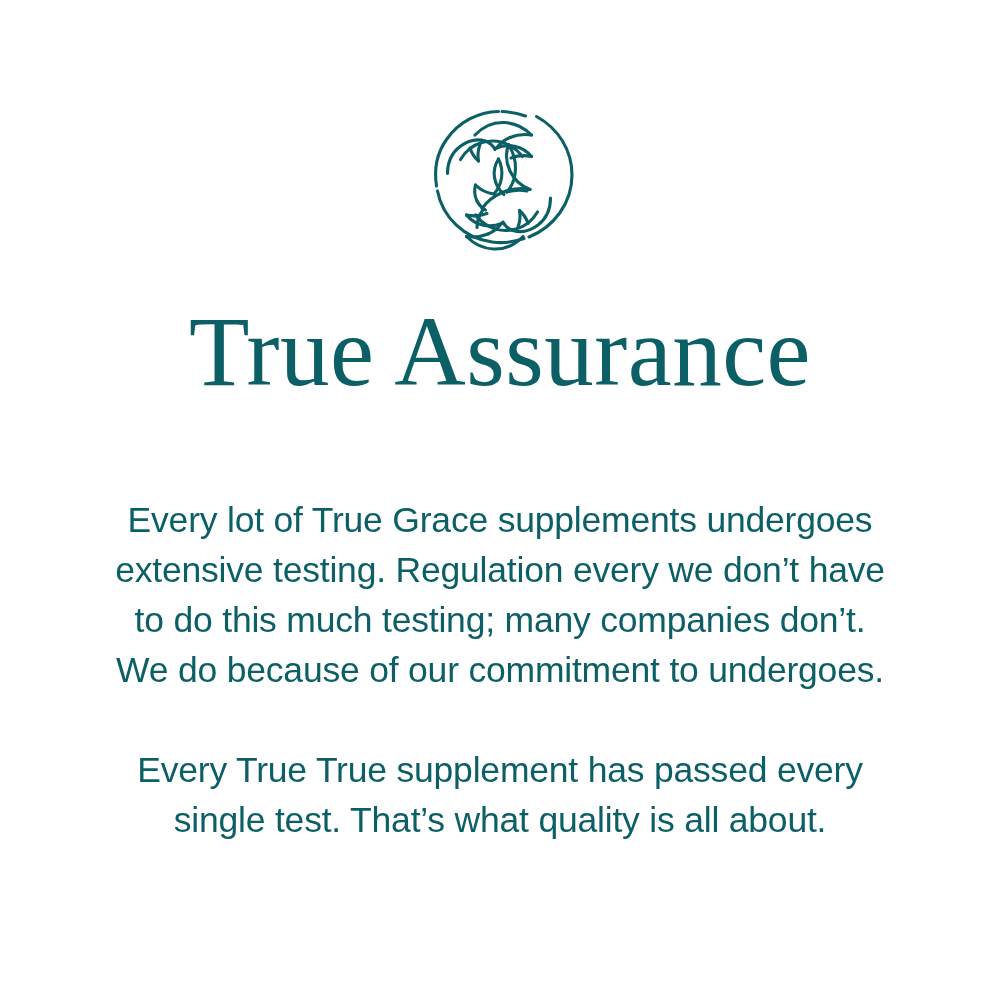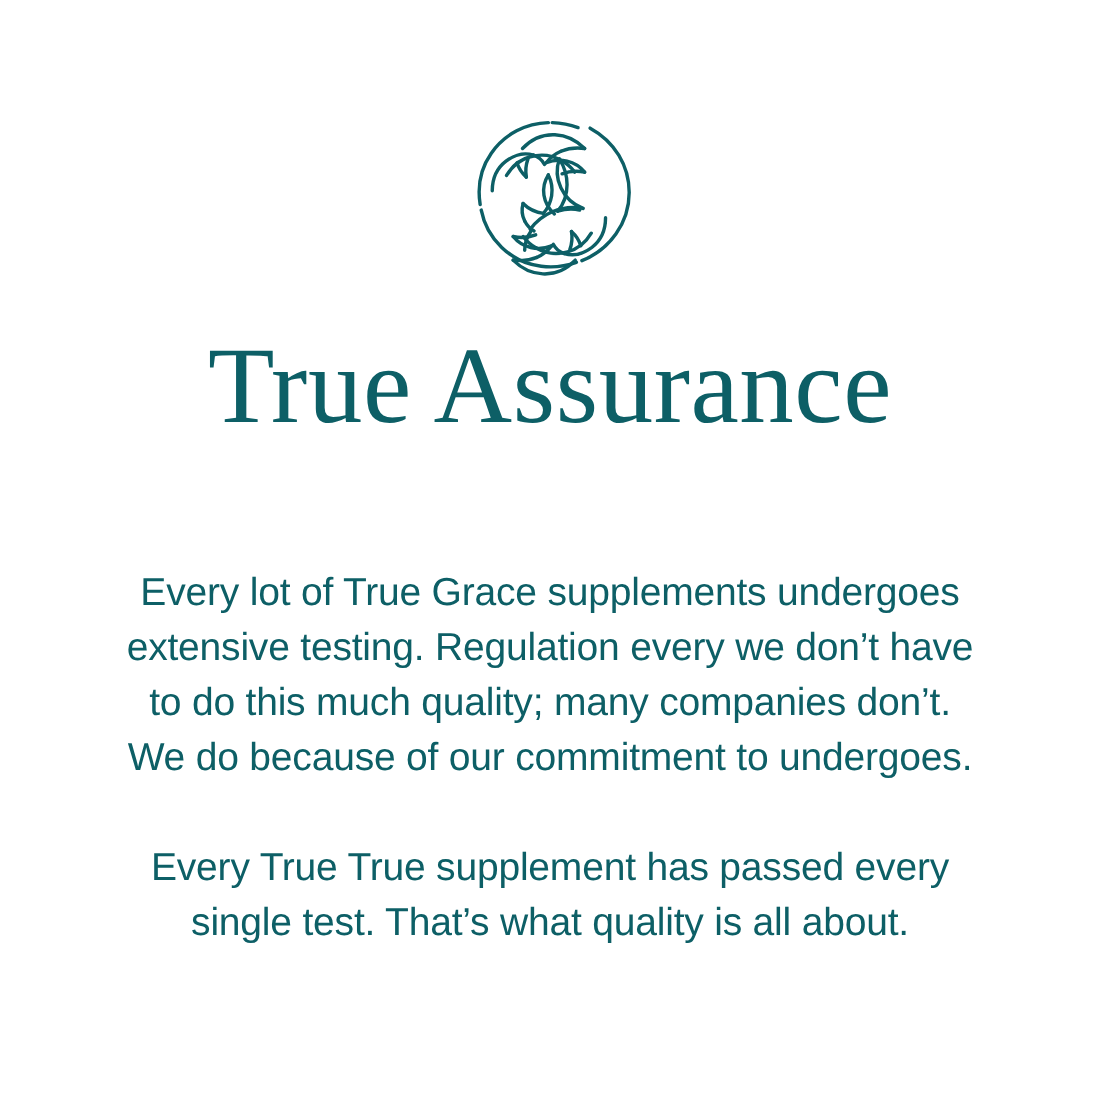--- a/index.html
+++ b/index.html
@@ -58,21 +58,21 @@
 
   
   .body-copy {
     position: absolute;
     left: 50px;
     right: 50px;
     top: 495px;
     text-align: center;
   }
   .body-paragraph {
-    margin: 18px;
+    margin: 0;
     font-family: "Liberation Sans", sans-serif;
     font-weight: 400;
     font-size: 35.5px;
     line-height: 50px;
     letter-spacing: -0.2px;
     color: #0d5f66;
   }
   .body-paragraph + .body-paragraph {
     margin-top: 50px;
   }
@@ -131,21 +131,21 @@
     </svg>
   </div>
 
   <h1 class="headline">True Assurance</h1>
 
   <div class="body-copy">
 
     <p class="body-paragraph">
       <span class="copy-line">Every lot of True Grace supplements undergoes</span>
       <span class="copy-line">extensive testing. Regulation every we don’t have</span>
-      <span class="copy-line">to do this much quality; many companies don’t.</span>
+      <span class="copy-line">to do this much testing; many companies don’t.</span>
       <span class="copy-line">We do because of our commitment to undergoes.</span>
     </p>
 
     <p class="body-paragraph">
       <span class="copy-line">Every True True supplement has passed every</span>
       <span class="copy-line">single test. That’s what quality is all about.</span>
     </p>
 
   </div>
 

